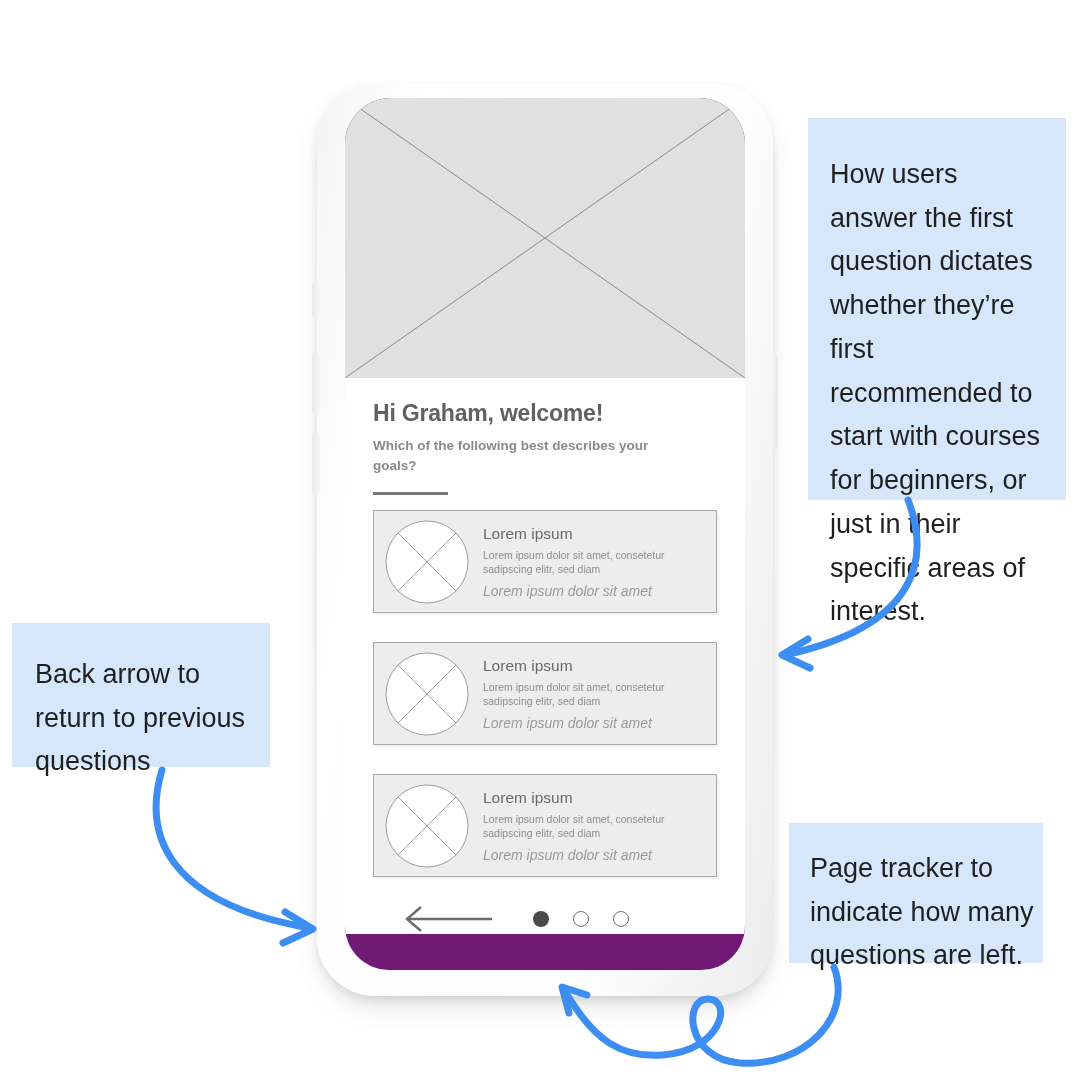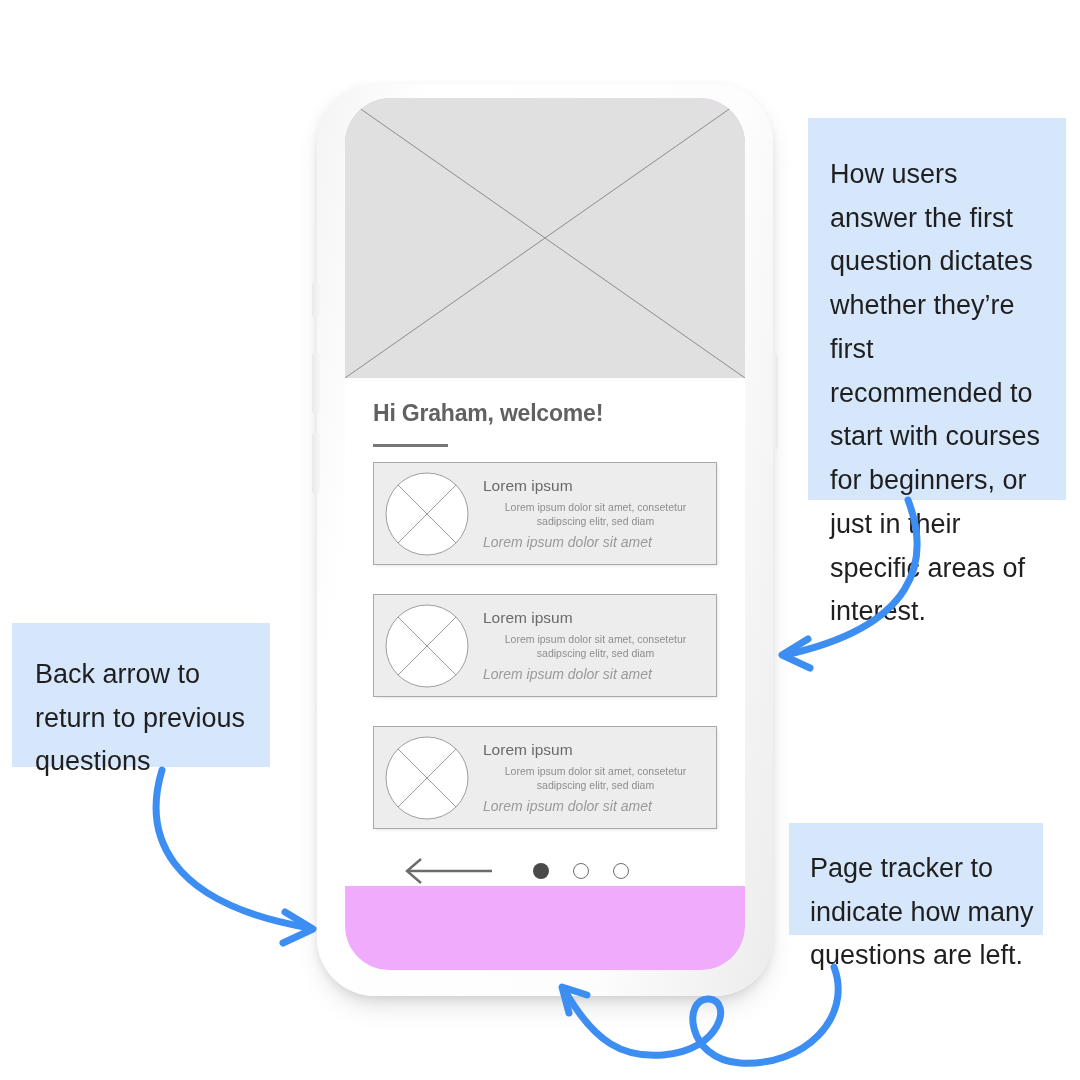--- a/index.html
+++ b/index.html
@@ -44,21 +44,21 @@
   #side-btn-voldn  { left: -5px; top: 348px;  width: 8px;  height: 62px; }
   #side-btn-power  { right: -5px; top: 270px; width: 8px;  height: 96px;
                      background: linear-gradient(270deg, #e9e9e9, #f7f7f7); }
 
   #phone-screen {
     position: absolute;
     left: 28px;
     top: 14px;
     width: 400px;
     height: 872px;
-    background: #f0abfc;
+    background: #701a75;
     border-radius: 46px 46px 44px 44px;
     overflow: hidden;
   }
 
   
   #hero-image {
     position: relative;
     width: 400px;
     height: 280px;
     background: #e0e0e0;
@@ -122,21 +122,20 @@
     font-size: 15.5px;
     color: #6a6a6a;
     margin: 0 0 5px 0;
     font-weight: normal;
   }
   .card-body {
     font-size: 10.5px;
     color: #8e8e8e;
     line-height: 1.38;
     margin: 0 0 6px 0;
-    text-align: center;
   }
   .card-caption {
     font-size: 14px;
     color: #9a9a9a;
     font-style: italic;
     margin: 0;
   }
 
   
   #bottom-nav {
@@ -178,21 +177,21 @@
     width: 258px; height: 382px;
     padding: 35px 22px 0 22px;
   }
   #annotation-back-arrow {
     left: 12px; top: 623px;
     width: 258px; height: 144px;
     padding: 30px 0 0 23px;
   }
   #annotation-page-tracker {
     left: 789px; top: 823px;
-    width: 254px; height: 112px;
+    width: 254px; height: 140px;
     padding: 24px 0 0 21px;
   }
 
   .arrow-svg { position: absolute; pointer-events: none; }
   #arrow-to-cards      { left: 755px; top: 488px;  width: 200px; height: 200px; }
   #arrow-to-back       { left: 135px; top: 755px;  width: 210px; height: 200px; }
   #arrow-to-tracker    { left: 535px; top: 955px;  width: 340px; height: 125px; }
 </style>
 </head>
 <body>
@@ -211,20 +210,21 @@
     <div id="hero-image">
       <svg width="400" height="280" viewBox="0 0 400 280">
         <line x1="0" y1="0" x2="400" y2="280" stroke="#8c8c8c" stroke-width="1"></line>
         <line x1="400" y1="0" x2="0" y2="280" stroke="#8c8c8c" stroke-width="1"></line>
       </svg>
     </div>
 
     <div id="screen-content">
 
       <h1 id="greeting-title">Hi Graham, welcome!</h1>
+      <p id="greeting-question">Which of the following best describes your goals?</p>
       <div id="title-underline"></div>
 
       <div id="options-list">
 
         <div class="option-card">
           <svg class="card-thumb" viewBox="0 0 86 86">
             <circle cx="43" cy="43" r="41" fill="#ffffff" stroke="#9e9e9e" stroke-width="1"></circle>
             <line x1="14" y1="14" x2="72" y2="72" stroke="#9e9e9e" stroke-width="1"></line>
             <line x1="72" y1="14" x2="14" y2="72" stroke="#9e9e9e" stroke-width="1"></line>
           </svg>

